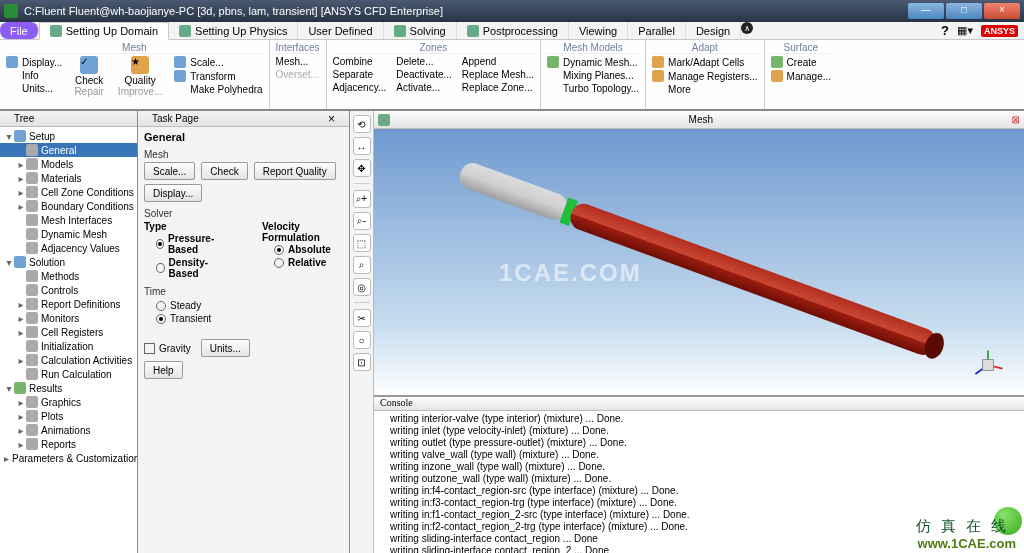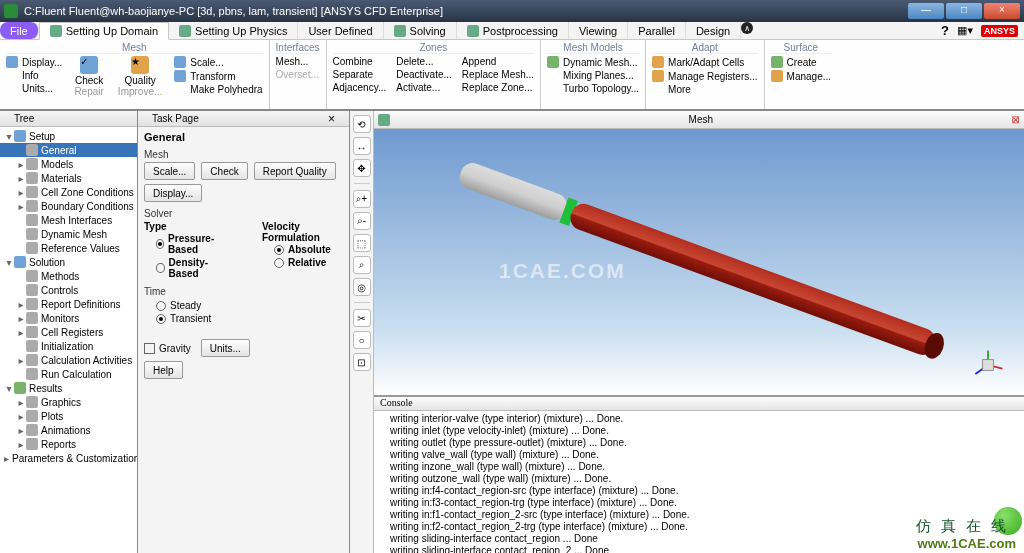--- a/index.html
+++ b/index.html
@@ -77,21 +77,21 @@
 .toolstrip .sep { height: 0; width: 16px; border-top: 1px solid #ccc; margin: 2px 0; }
 
 .viewer-wrap { flex: 1; display: flex; }
 .viewport { flex: 1; position: relative; display: flex; flex-direction: column; }
 .viewport-tab { height: 18px; background: linear-gradient(#fdfdfd, #e4e4e4); border-bottom: 1px solid #bbb; display: flex; align-items: center; font-size: 10px; }
 .viewport-tab .pad { flex: 1; text-align: center; }
 .viewport-tab .xico { margin-right: 4px; color: #c33; cursor: pointer; }
 .viewport-tab .iico { width: 12px; height: 12px; background: #6a8; border-radius: 2px; margin-left: 4px; }
 
 .scene { flex: 1; background: linear-gradient(#6f99cf 0%, #c9def0 75%, #fff 100%); position: relative; overflow: hidden; }
-.watermark { position: absolute; left: 125px; top: 130px; color: rgba(255,255,255,0.55); font-size: 21px; font-weight: bold; letter-spacing: 2px; font-family: Arial, sans-serif; }
+.watermark { position: absolute; left: 125px; top: 130px; color: rgba(255,255,255,0.55); font-size: 24px; font-weight: bold; letter-spacing: 2px; font-family: Arial, sans-serif; }
 .triad { position: absolute; right: 18px; bottom: 12px; width: 36px; height: 36px; }
 
 .console { height: 160px; border-top: 2px solid #999; background: #fff; display: flex; flex-direction: column; font-family: "Courier New", monospace; font-size: 10px; }
 .console .chead { height: 14px; background: linear-gradient(#fdfdfd, #e4e4e4); border-bottom: 1px solid #bbb; padding: 0 6px; font-family: "Segoe UI"; font-size: 10px; }
 .console .cbody { flex: 1; overflow: auto; padding: 2px 4px 2px 16px; white-space: pre; color: #000; line-height: 12px; }
 
 
 .footer-wm { position: absolute; right: 8px; bottom: 2px; text-align: right; font-size: 15px; font-family: "Microsoft YaHei", sans-serif; pointer-events: none; }
 .footer-wm .line1 { color: #14532d; letter-spacing: 10px; font-weight: 500; }
 .footer-wm .line2 { color: #4d7c0f; font-size: 13px; font-weight: bold; }
@@ -324,21 +324,21 @@
           <span>Mesh Interfaces</span>
         </div>
         <div class="tree-item ind2">
           <span class="toggle"></span>
           <span class="ticon ico-gray"></span>
           <span>Dynamic Mesh</span>
         </div>
         <div class="tree-item ind2">
           <span class="toggle"></span>
           <span class="ticon ico-gray"></span>
-          <span>Reference Values</span>
+          <span>Adjacency Values</span>
         </div>
         <div class="tree-item ind1">
           <span class="toggle">▾</span>
           <span class="ticon ico-blue"></span>
           <span>Solution</span>
         </div>
         <div class="tree-item ind2">
           <span class="toggle"></span>
           <span class="ticon ico-gray"></span>
           <span>Methods</span>

